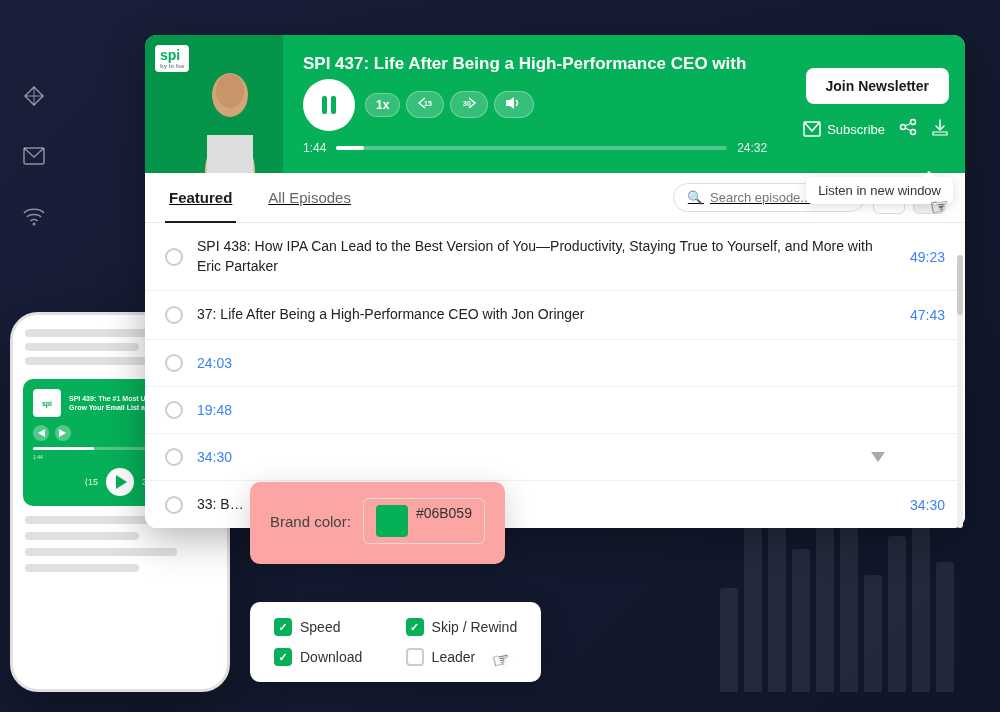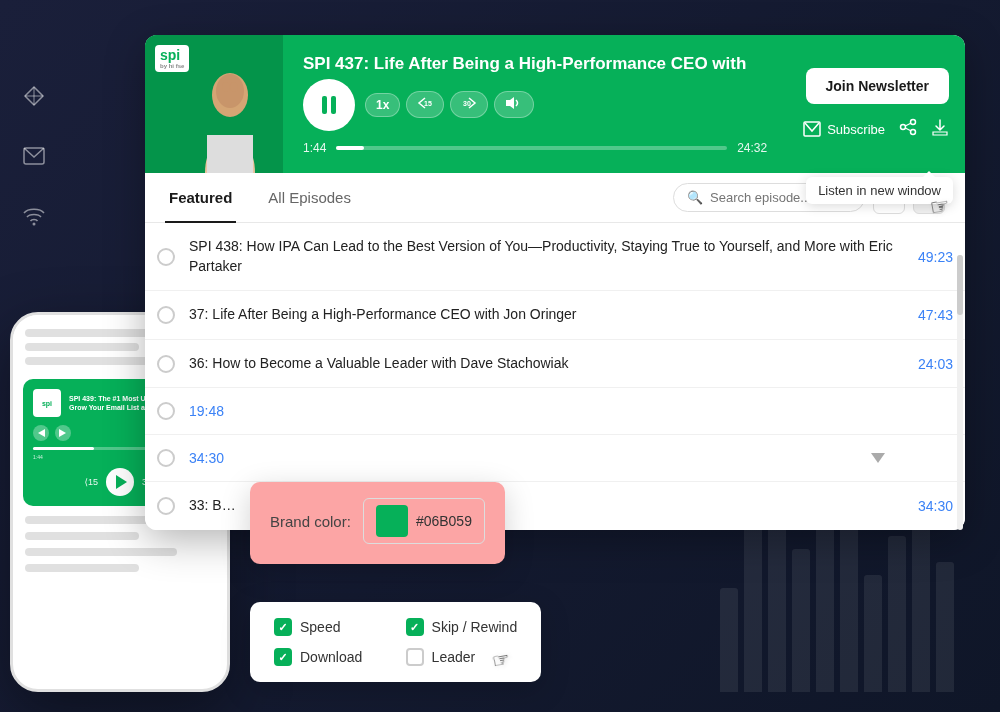--- a/index.html
+++ b/index.html
@@ -382,20 +382,21 @@
       border-bottom: 6px solid white;
     }
 
     
     .tabs-area {
       display: flex;
       align-items: center;
       padding: 0 20px;
       border-bottom: 1px solid #e8e8e8;
       background: white;
+      text-decoration: underline;
     }
     .tab-item {
       padding: 16px 4px;
       margin-right: 28px;
       font-size: 15px;
       color: #666;
       cursor: pointer;
       position: relative;
     }
     .tab-item.active {
@@ -465,21 +466,21 @@
 
     
     .episode-list {
       background: white;
       border-radius: 0 0 12px 12px;
       overflow: hidden;
     }
     .episode-row {
       display: flex;
       align-items: center;
-      padding: 14px 12px;
+      padding: 14px 20px;
       border-bottom: 1px solid #f0f0f0;
       gap: 14px;
     }
     .episode-row:last-child {
       border-bottom: none;
     }
     .episode-radio {
       width: 18px;
       height: 18px;
       border: 2px solid #ccc;
@@ -527,21 +528,20 @@
       border-radius: 4px;
       flex-shrink: 0;
     }
     .brand-color-value {
       border: 1px solid #ddd;
       border-radius: 6px;
       padding: 6px 12px;
       font-size: 14px;
       color: #333;
       display: flex;
-      align-items: center;
       gap: 8px;
     }
 
     
     .checkboxes-popup {
       position: absolute;
       left: 250px;
       bottom: 30px;
       background: white;
       border-radius: 10px;
@@ -838,21 +838,20 @@
       <div class="episode-title-text">SPI 438: How IPA Can Lead to the Best Version of You—Productivity, Staying True to Yourself, and More with Eric Partaker</div>
       <div class="episode-duration">49:23</div>
     </div>
     <div class="episode-row">
       <div class="episode-radio"></div>
       <div class="episode-title-text">37: Life After Being a High-Performance CEO with Jon Oringer</div>
       <div class="episode-duration">47:43</div>
     </div>
     <div class="episode-row">
       <div class="episode-radio"></div>
-      <div class="episode-title-text">36: How to Become a Valuable Leader with Dave Stachowiak</div>
       <div class="episode-duration">24:03</div>
     </div>
     <div class="episode-row">
       <div class="episode-radio"></div>
       <div class="episode-duration">19:48</div>
     </div>
     <div class="episode-row" style="position:relative">
       <div class="episode-radio"></div>
       <div style="position:absolute;right:80px;top:50%;transform:translateY(-50%)">
         <svg width="14" height="10" viewBox="0 0 14 10">

